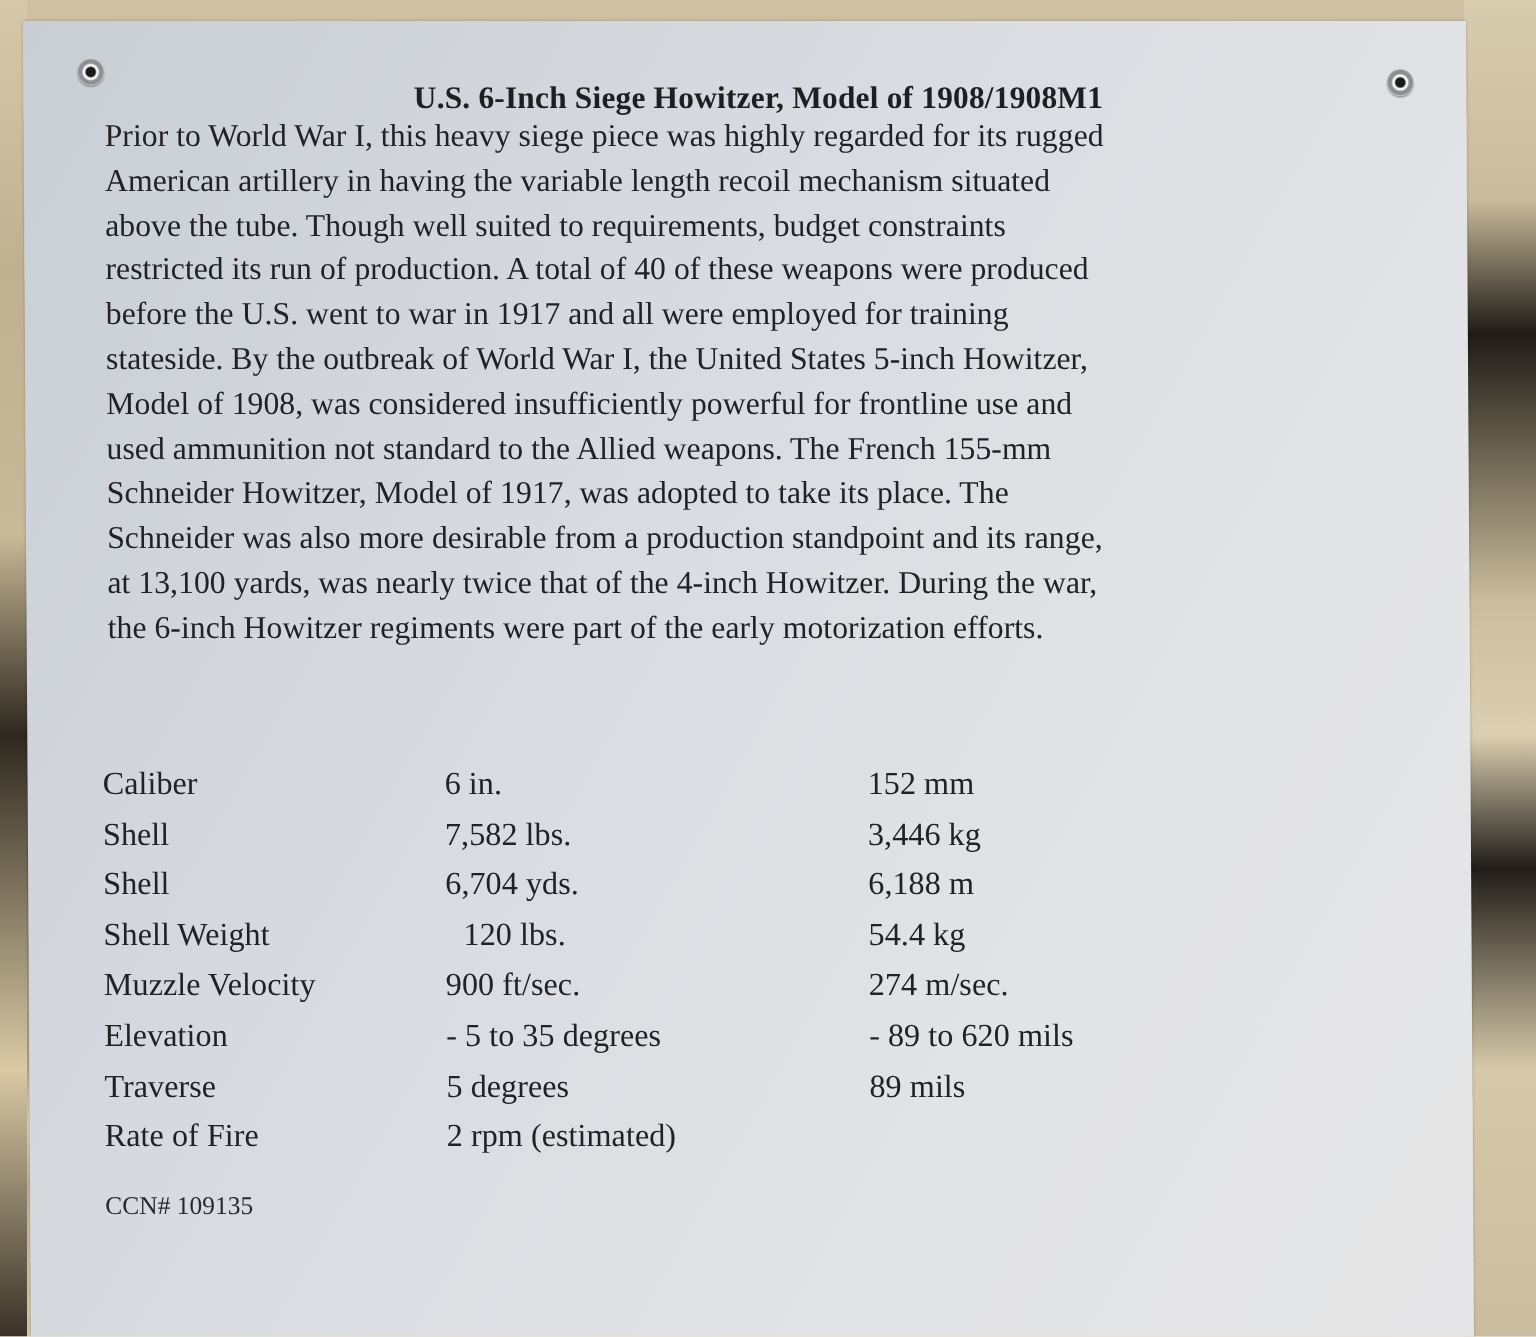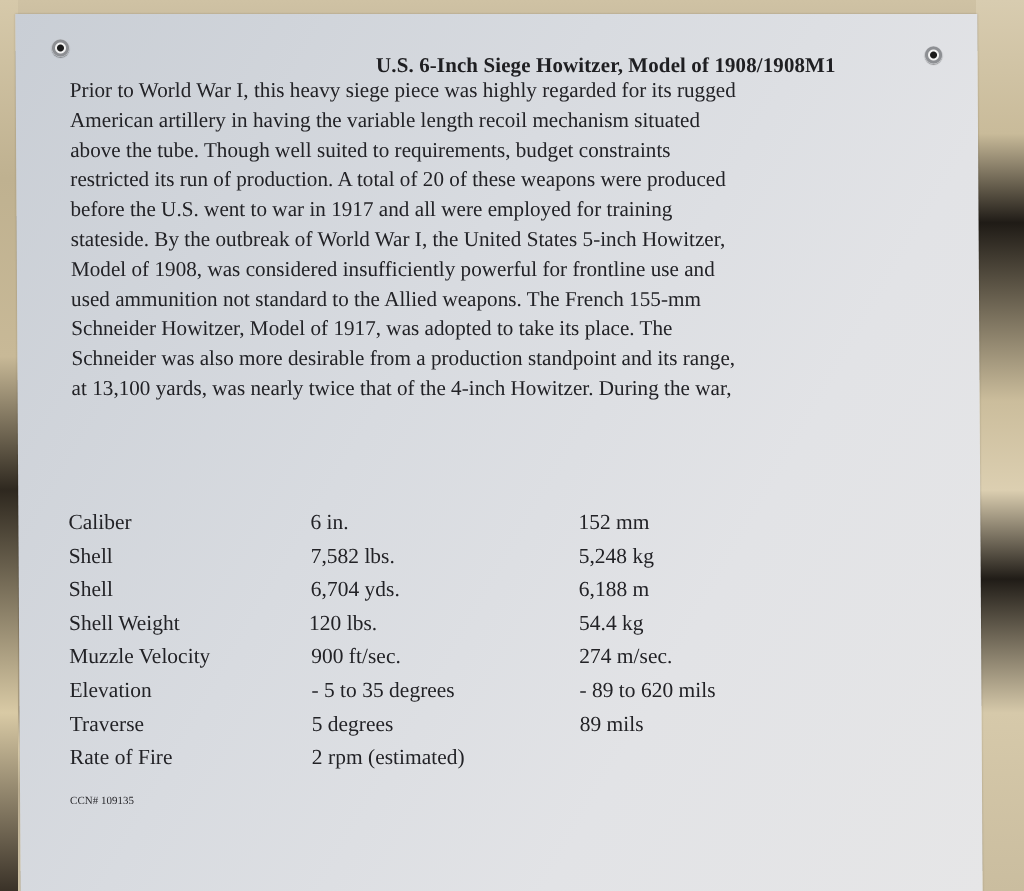--- a/index.html
+++ b/index.html
@@ -34,21 +34,21 @@
       position: absolute; width: 18px; height: 18px; border-radius: 50%;
       background: radial-gradient(circle at 50% 50%, #1a1a1a 0 3px, #f2f2f2 4px 5px, #8d8f93 6px 8px, #c4c6ca 9px);
       box-shadow: 0 1px 1px rgba(0,0,0,0.35);
     }
     .screw-left { left: 36px; top: 25px; }
     .screw-right { left: 909px; top: 32px; }
     .title {
       position: absolute;
       left: 160px; top: 39px;
       width: 660px;
-      text-align: right;
+      text-align: center;
       font-weight: bold;
       font-size: 21px;
       color: #1f1f22;
       letter-spacing: 0.1px;
     }
     .body-text {
       position: absolute;
       left: 54px; top: 62px;
       width: 880px;
       font-size: 21.2px;
@@ -62,65 +62,66 @@
       width: 720px;
     }
     .spec-row {
       position: relative;
       height: 33.6px;
       font-size: 21.5px;
       color: #222226;
     }
     .spec-row span { position: absolute; top: 0; white-space: nowrap; }
     .spec-label { left: 0; }
-    .spec-imperial { left: 242px; }
+    .spec-imperial { left: 228px; }
     .spec-metric { left: 510px; }
     .ccn {
       position: absolute;
       left: 50px; top: 780px;
-      font-size: 11px;
+      font-size: 17px;
       color: #2a2a2e;
     }
   </style>
 </head>
 <body>
 
 <div class="bg-strip-left"></div>
 <div class="bg-strip-right"></div>
 
 <div class="plaque">
   <div class="screw screw-left"></div>
   <div class="screw screw-right"></div>
 
   <div class="title">U.S. 6-Inch Siege Howitzer, Model of 1908/1908M1</div>
 
   <div class="body-text">
     <span class="line">Prior to World War I, this heavy siege piece was highly regarded for its rugged</span>
     <span class="line">American artillery in having the variable length recoil mechanism situated</span>
     <span class="line">above the tube.  Though well suited to requirements, budget constraints</span>
-    <span class="line">restricted its run of production.  A total of 20 of these weapons were produced</span>
+    <span class="line">restricted its run of production.  A total of 40 of these weapons were produced</span>
     <span class="line">before the U.S. went to war in 1917 and all were employed for training</span>
     <span class="line">stateside.  By the outbreak of World War I, the United States 5-inch Howitzer,</span>
     <span class="line">Model of 1908, was considered insufficiently powerful for frontline use and</span>
     <span class="line">used ammunition not standard to the Allied weapons.  The French 155-mm</span>
     <span class="line">Schneider Howitzer, Model of 1917, was adopted to take its place.  The</span>
     <span class="line">Schneider was also more desirable from a production standpoint and its range,</span>
     <span class="line">at 13,100 yards, was nearly twice that of the 4-inch Howitzer.  During the war,</span>
+    <span class="line">the 6-inch Howitzer regiments were part of the early motorization efforts.</span>
   </div>
 
   <div class="specs">
     <div class="spec-row">
       <span class="spec-label">Caliber</span>
       <span class="spec-imperial">6 in.</span>
       <span class="spec-metric">152 mm</span>
     </div>
     <div class="spec-row">
       <span class="spec-label">Shell</span>
       <span class="spec-imperial">7,582 lbs.</span>
-      <span class="spec-metric">5,248 kg</span>
+      <span class="spec-metric">3,446 kg</span>
     </div>
     <div class="spec-row">
       <span class="spec-label">Shell</span>
       <span class="spec-imperial">6,704 yds.</span>
       <span class="spec-metric">6,188 m</span>
     </div>
     <div class="spec-row">
       <span class="spec-label">Shell Weight</span>
       <span class="spec-imperial" style="left:240px">120 lbs.</span>
       <span class="spec-metric">54.4 kg</span>

